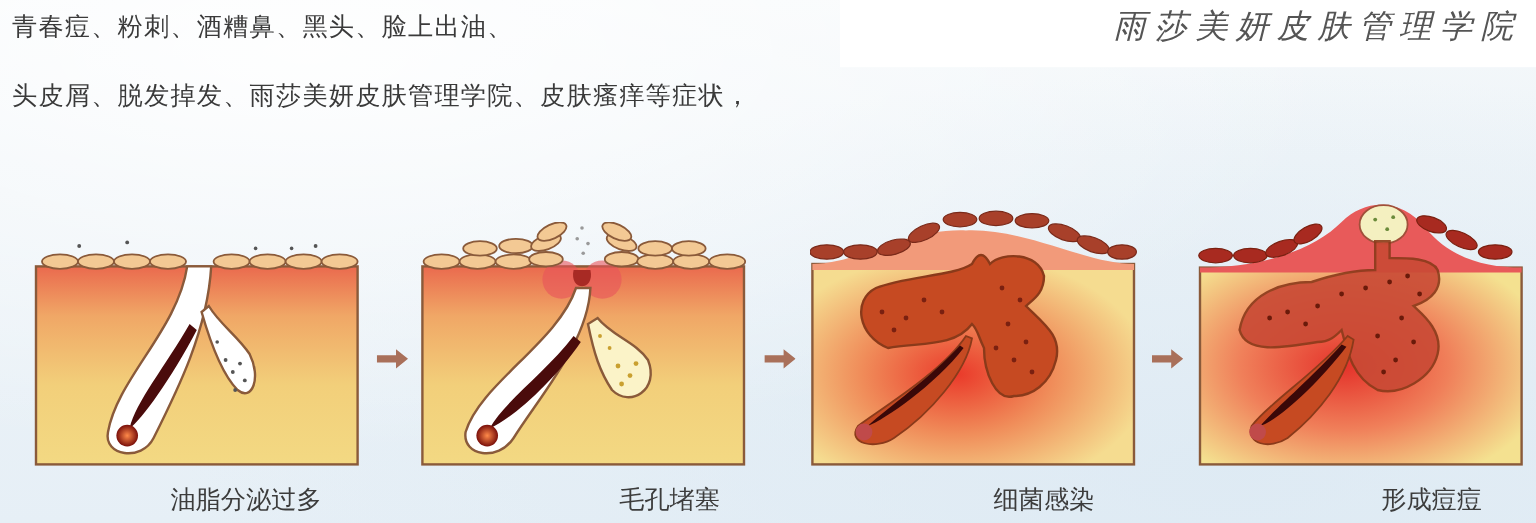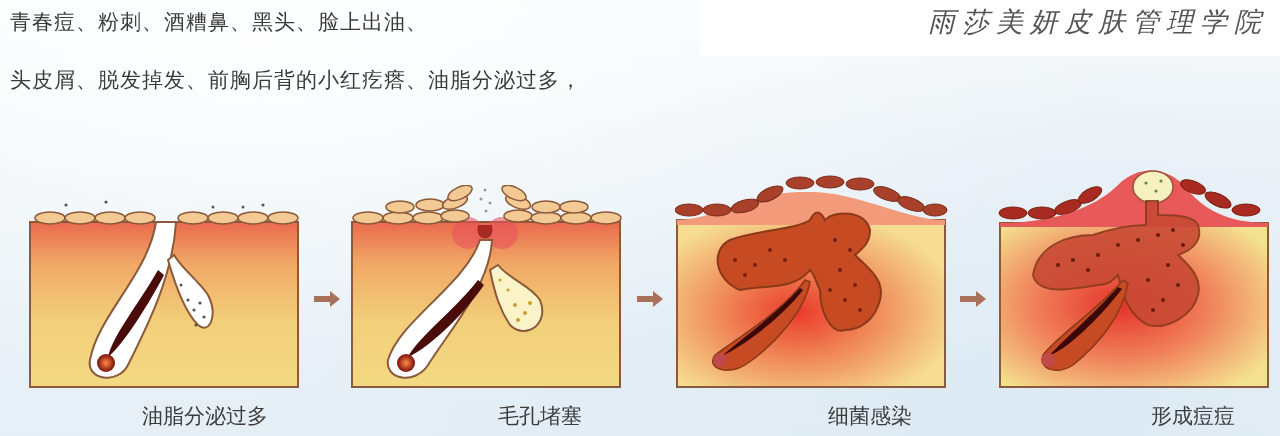--- a/index.html
+++ b/index.html
@@ -19,21 +19,21 @@
   .caption{position:absolute;font-size:21px;color:#3c3c3c;text-align:right;width:200px;}
   .arrow{position:absolute;}
 </style>
 </head>
 <body>
 
 <div class="bgglow"></div>
 <div class="brandbg"></div>
 
 <div class="line1">青春痘、粉刺、酒糟鼻、黑头、脸上出油、</div>
-<div class="line2">头皮屑、脱发掉发、前胸后背的小红疙瘩、油脂分泌过多，</div>
+<div class="line2">头皮屑、脱发掉发、雨莎美妍皮肤管理学院、皮肤瘙痒等症状，</div>
 <div class="brand">雨莎美妍皮肤管理学院</div>
 
 <div class="panel" style="left:28px;top:185px;">
   <svg width="280" height="205" viewBox="0 0 280 205">
     <defs>
       <linearGradient id="sk1" x1="0" y1="0" x2="0" y2="1">
         <stop offset="0" stop-color="#ea6a4e"></stop>
         <stop offset="0.25" stop-color="#f0a766"></stop>
         <stop offset="0.6" stop-color="#f2cf7a"></stop>
         <stop offset="1" stop-color="#f3d983"></stop>
@@ -132,21 +132,21 @@
     <g fill="#c9a030">
         <circle cx="165" cy="120" r="2"></circle>
         <circle cx="175" cy="128" r="2"></circle>
         <circle cx="168" cy="135" r="2"></circle>
         <circle cx="180" cy="118" r="2"></circle>
         <circle cx="158" cy="105" r="1.6"></circle>
         <circle cx="150" cy="95" r="1.6"></circle>
       </g>
   </svg>
 </div>
-<div class="caption" style="left:382px;top:402px;">毛孔堵塞</div>
+<div class="caption" style="left:400px;top:402px;">毛孔堵塞</div>
 
 <div class="arrow" style="left:637px;top:290px;">
   <svg width="26" height="18" viewBox="0 0 26 18">
       <path d="M0 6 H16 V1 L26 9 L16 17 V12 H0 Z" fill="#a9705a"></path>
     </svg>
 </div>
 
 <div class="panel" style="left:675px;top:170px;">
   <svg width="275" height="220" viewBox="0 0 275 220">
     <defs>

